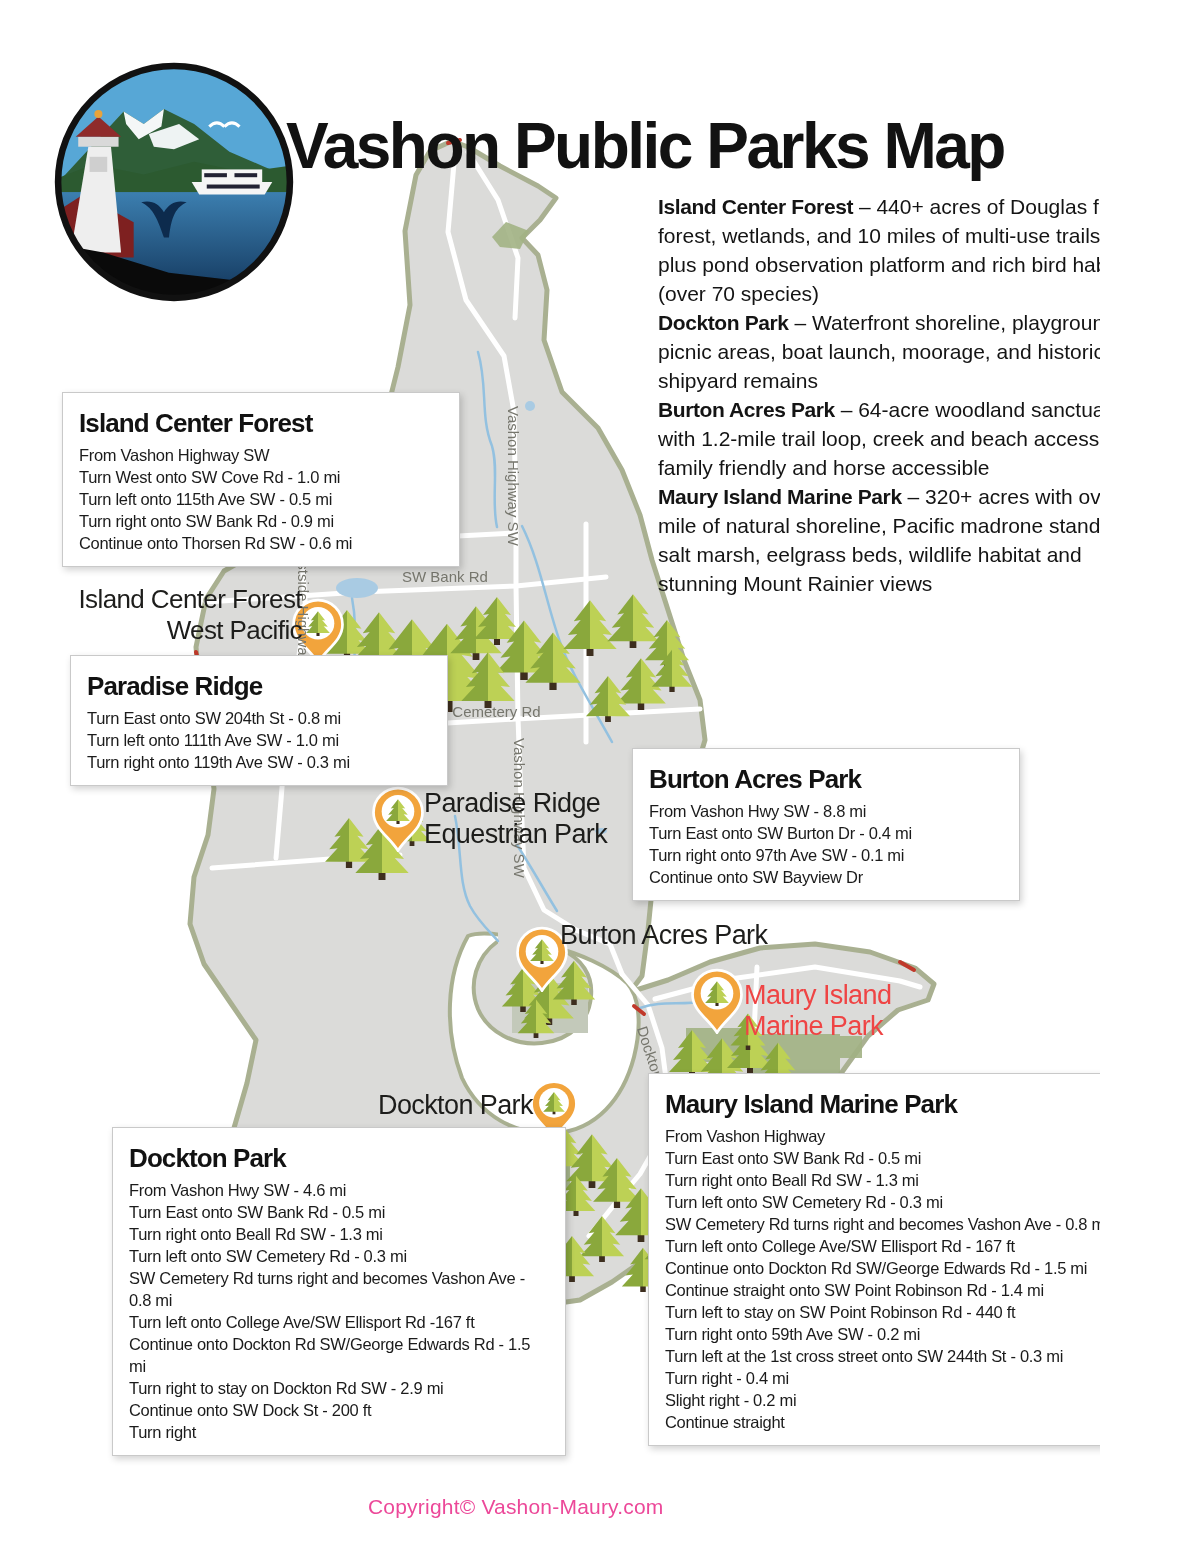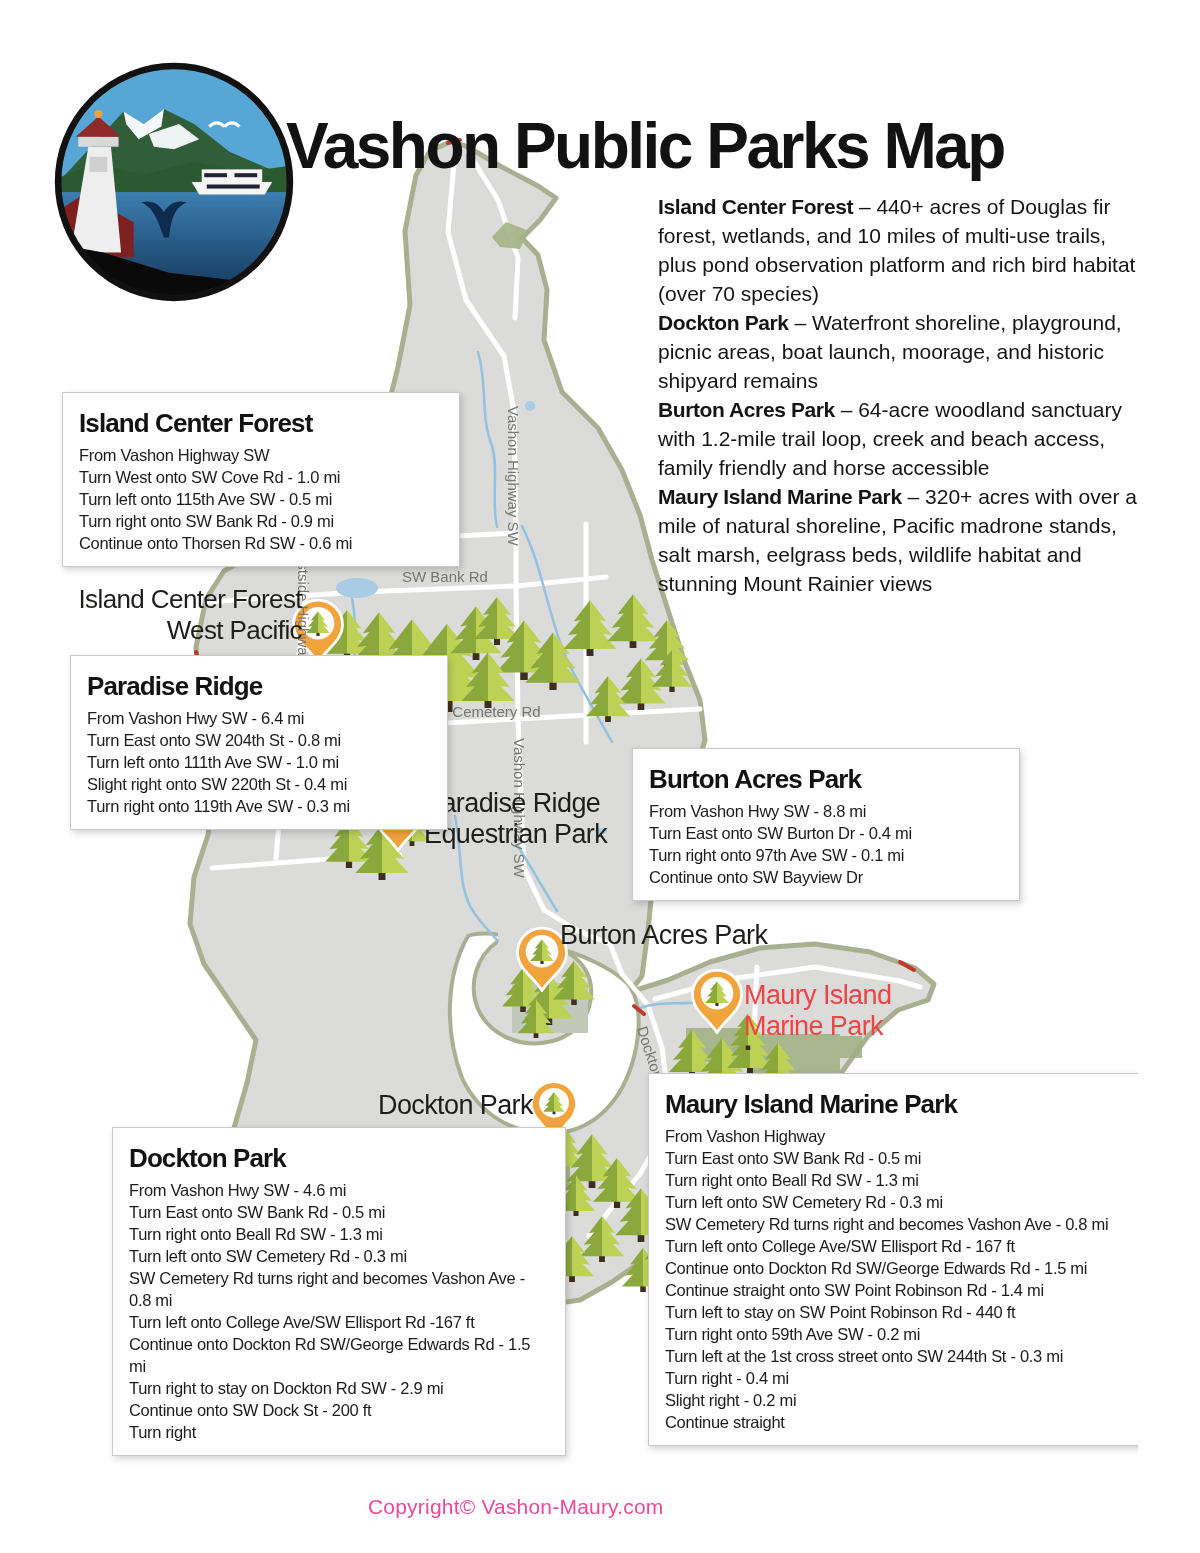--- a/index.html
+++ b/index.html
@@ -1,17 +1,17 @@
 <!DOCTYPE html>
 <html><head>
 <meta charset="utf-8">
 <style>
   html,body{margin:0;padding:0;background:#fff;}
   .page{position:relative;width:1100px;height:1553px;background:#ffffff;overflow:hidden;
-        font-family:"Liberation Sans", sans-serif;color:#1b1b1b;padding-left:38px;}
+        font-family:"Liberation Sans", sans-serif;color:#1b1b1b;}
   svg.mapsvg{position:absolute;left:0;top:0;z-index:1;}
   .page-title{position:absolute;left:286px;top:66px;z-index:5;font-size:64px;font-weight:bold;
         letter-spacing:-2.5px;color:#121212;white-space:nowrap;}
   .logo{position:absolute;left:48px;top:56px;width:252px;height:252px;z-index:5;}
   .desc{position:absolute;left:658px;top:192px;width:484px;z-index:3;font-size:21px;line-height:29px;color:#141414;}
   .desc p{margin:0;}
   .desc .b{font-weight:bold;letter-spacing:-0.4px;}
   .dbox{position:absolute;background:#ffffff;border:1px solid #c9c9c9;box-shadow:2px 3px 7px rgba(0,0,0,0.18);
         padding:15px 16px 12px 16px;z-index:4;}
   .dbox h3{margin:0 0 5px 0;font-size:26px;letter-spacing:-0.9px;color:#121212;}
@@ -234,24 +234,22 @@
         <div class="ln">Turn West onto SW Cove Rd - 1.0 mi</div>
         <div class="ln">Turn left onto 115th Ave SW - 0.5 mi</div>
         <div class="ln">Turn right onto SW Bank Rd - 0.9 mi</div>
         <div class="ln">Continue onto Thorsen Rd SW - 0.6 mi</div>
       </div>
   </div>
 
   <div class="dbox" style="left:70px;top:655px;width:344px;">
     <h3>Paradise Ridge</h3>
     <div>
-        <div class="ln">From Vashon Hwy SW - 6.4 mi</div>
         <div class="ln">Turn East onto SW 204th St - 0.8 mi</div>
         <div class="ln">Turn left onto 111th Ave SW - 1.0 mi</div>
-        <div class="ln">Slight right onto SW 220th St - 0.4 mi</div>
         <div class="ln">Turn right onto 119th Ave SW - 0.3 mi</div>
       </div>
   </div>
 
   <div class="dbox" style="left:632px;top:748px;width:354px;">
     <h3>Burton Acres Park</h3>
     <div>
         <div class="ln">From Vashon Hwy SW - 8.8 mi</div>
         <div class="ln">Turn East onto SW Burton Dr - 0.4 mi</div>
         <div class="ln">Turn right onto 97th Ave SW - 0.1 mi</div>

